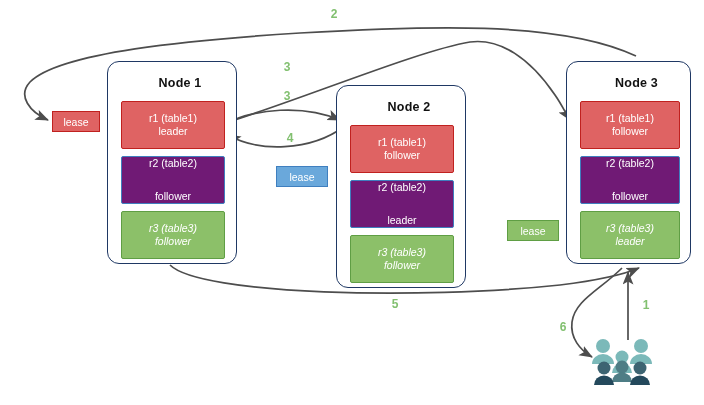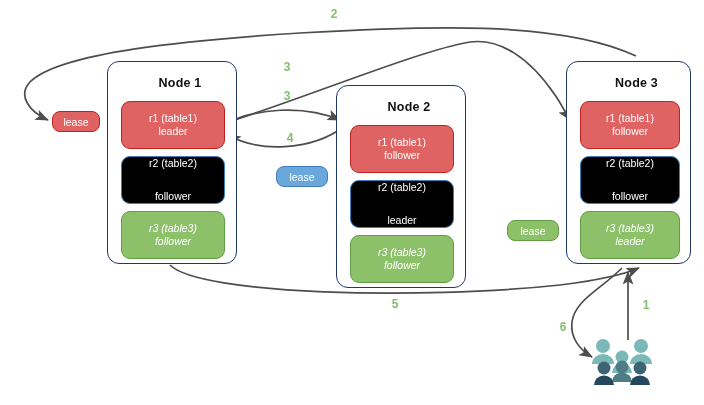--- a/index.html
+++ b/index.html
@@ -7,29 +7,29 @@
        font-family:"Liberation Sans","DejaVu Sans",sans-serif;}
   #stage{position:relative;width:704px;height:405px;background:#fff;}
 
   svg.edges{position:absolute;left:0;top:0;width:704px;height:405px;overflow:visible;}
 
   .node-box{position:absolute;border:1.4px solid #1f3864;border-radius:12px;
             background:#ffffff;box-sizing:border-box;}
   .node-title{position:absolute;left:16px;right:0;text-align:center;
               font-weight:bold;font-size:12.5px;color:#111111;letter-spacing:.2px;}
 
-  .replica{position:absolute;border-radius:9px;box-sizing:border-box;
+  .replica{position:absolute;border-radius:2px;box-sizing:border-box;
            display:flex;flex-direction:column;align-items:center;justify-content:center;
            color:#ffffff;font-size:10.5px;line-height:13px;text-align:center;}
   .replica span{display:block;}
   .r-red{background:#df6363;border:1.4px solid #c0211f;}
-  .r-blue{background:#000000;border:1.4px solid #3f7fbf;gap:20px;}
+  .r-blue{background:#701a75;border:1.4px solid #3f7fbf;gap:20px;}
   .r-green{background:#8cc069;border:1.4px solid #5f9e44;font-style:italic;}
 
-  .lease{position:absolute;border-radius:8px;box-sizing:border-box;
+  .lease{position:absolute;border-radius:0;box-sizing:border-box;
          display:flex;align-items:center;justify-content:center;
          color:#ffffff;font-size:10.5px;}
   .lease.l-red{background:#df6363;border:1.4px solid #c0211f;}
   .lease.l-blue{background:#6aa8db;border:1.4px solid #3f7fbf;}
   .lease.l-green{background:#8cc069;border:1.4px solid #5f9e44;}
 
   .elabel{position:absolute;color:#82c070;font-size:12px;font-weight:bold;
           text-align:center;}
 
   .users{position:absolute;}

